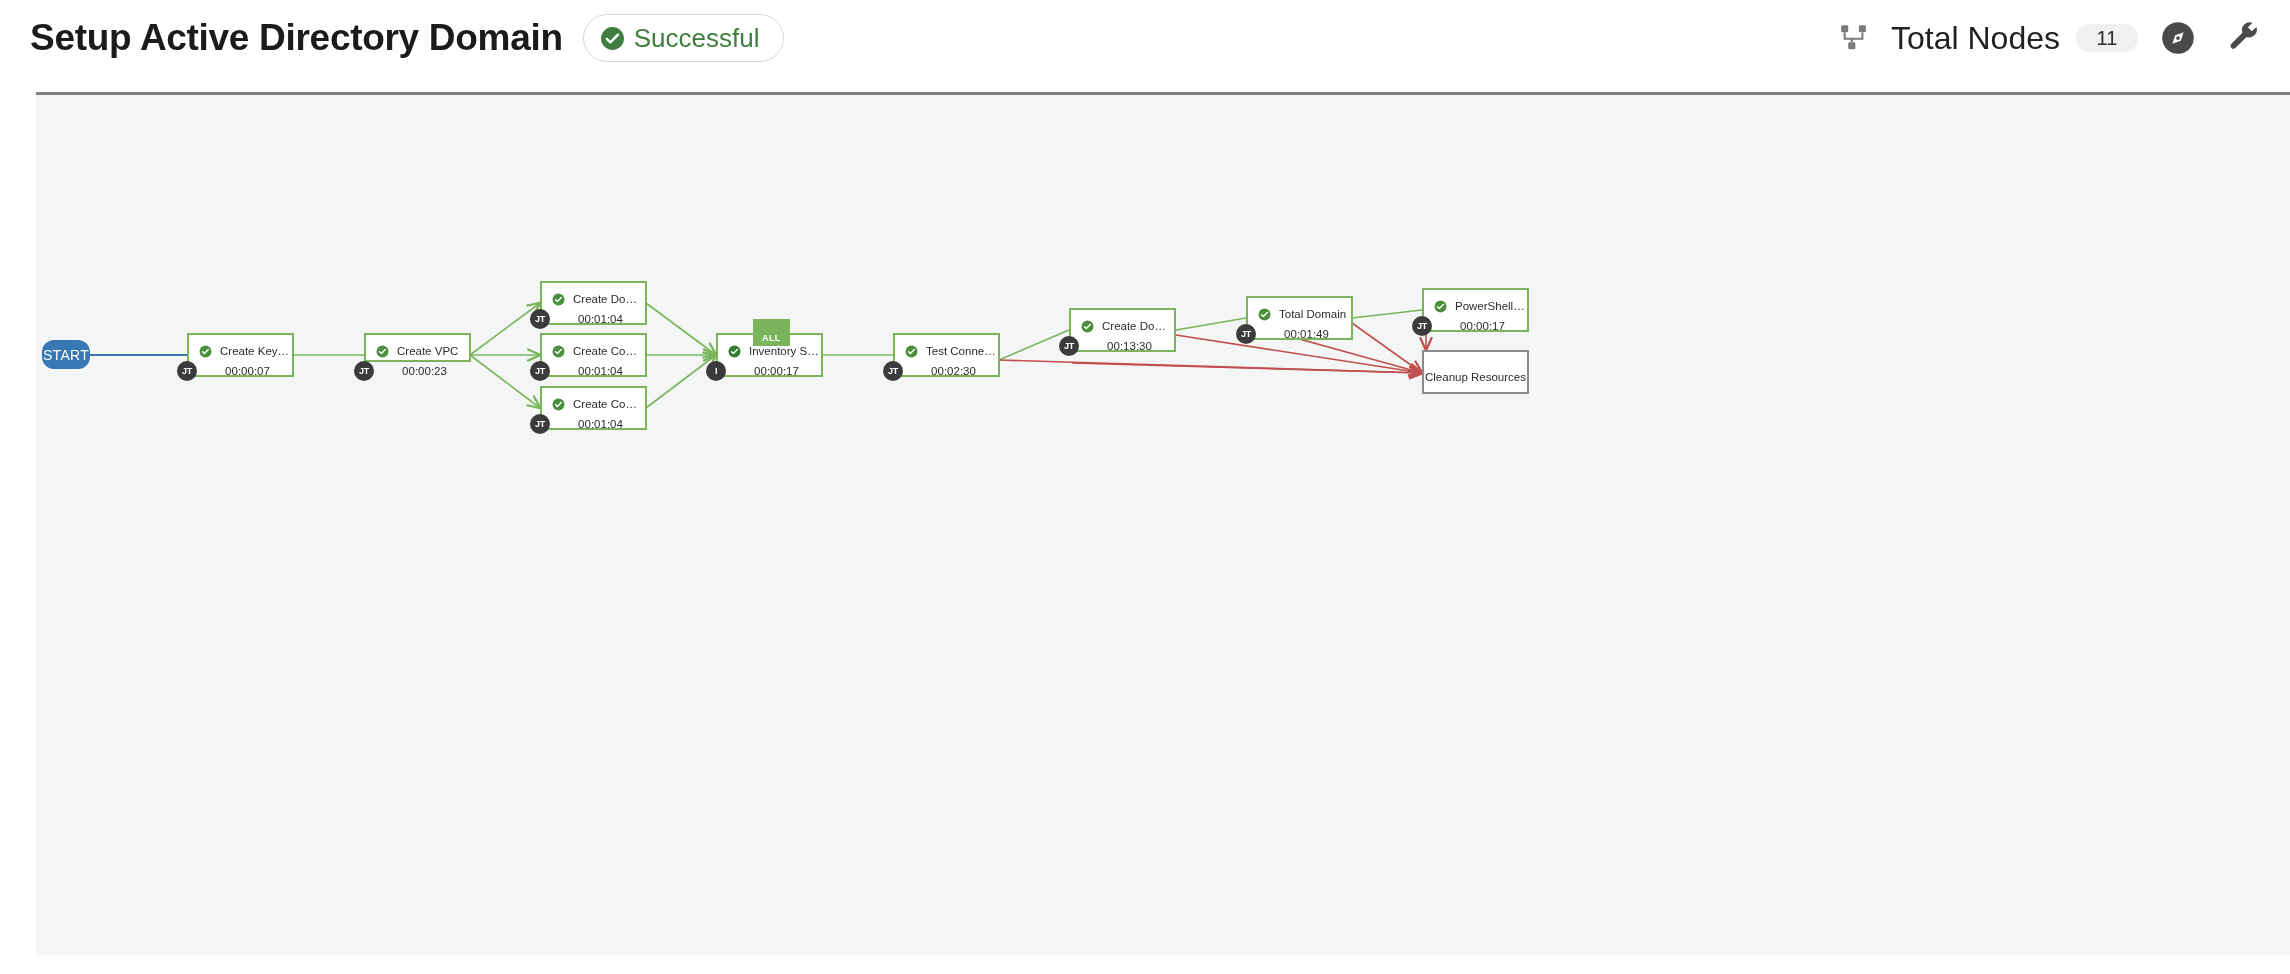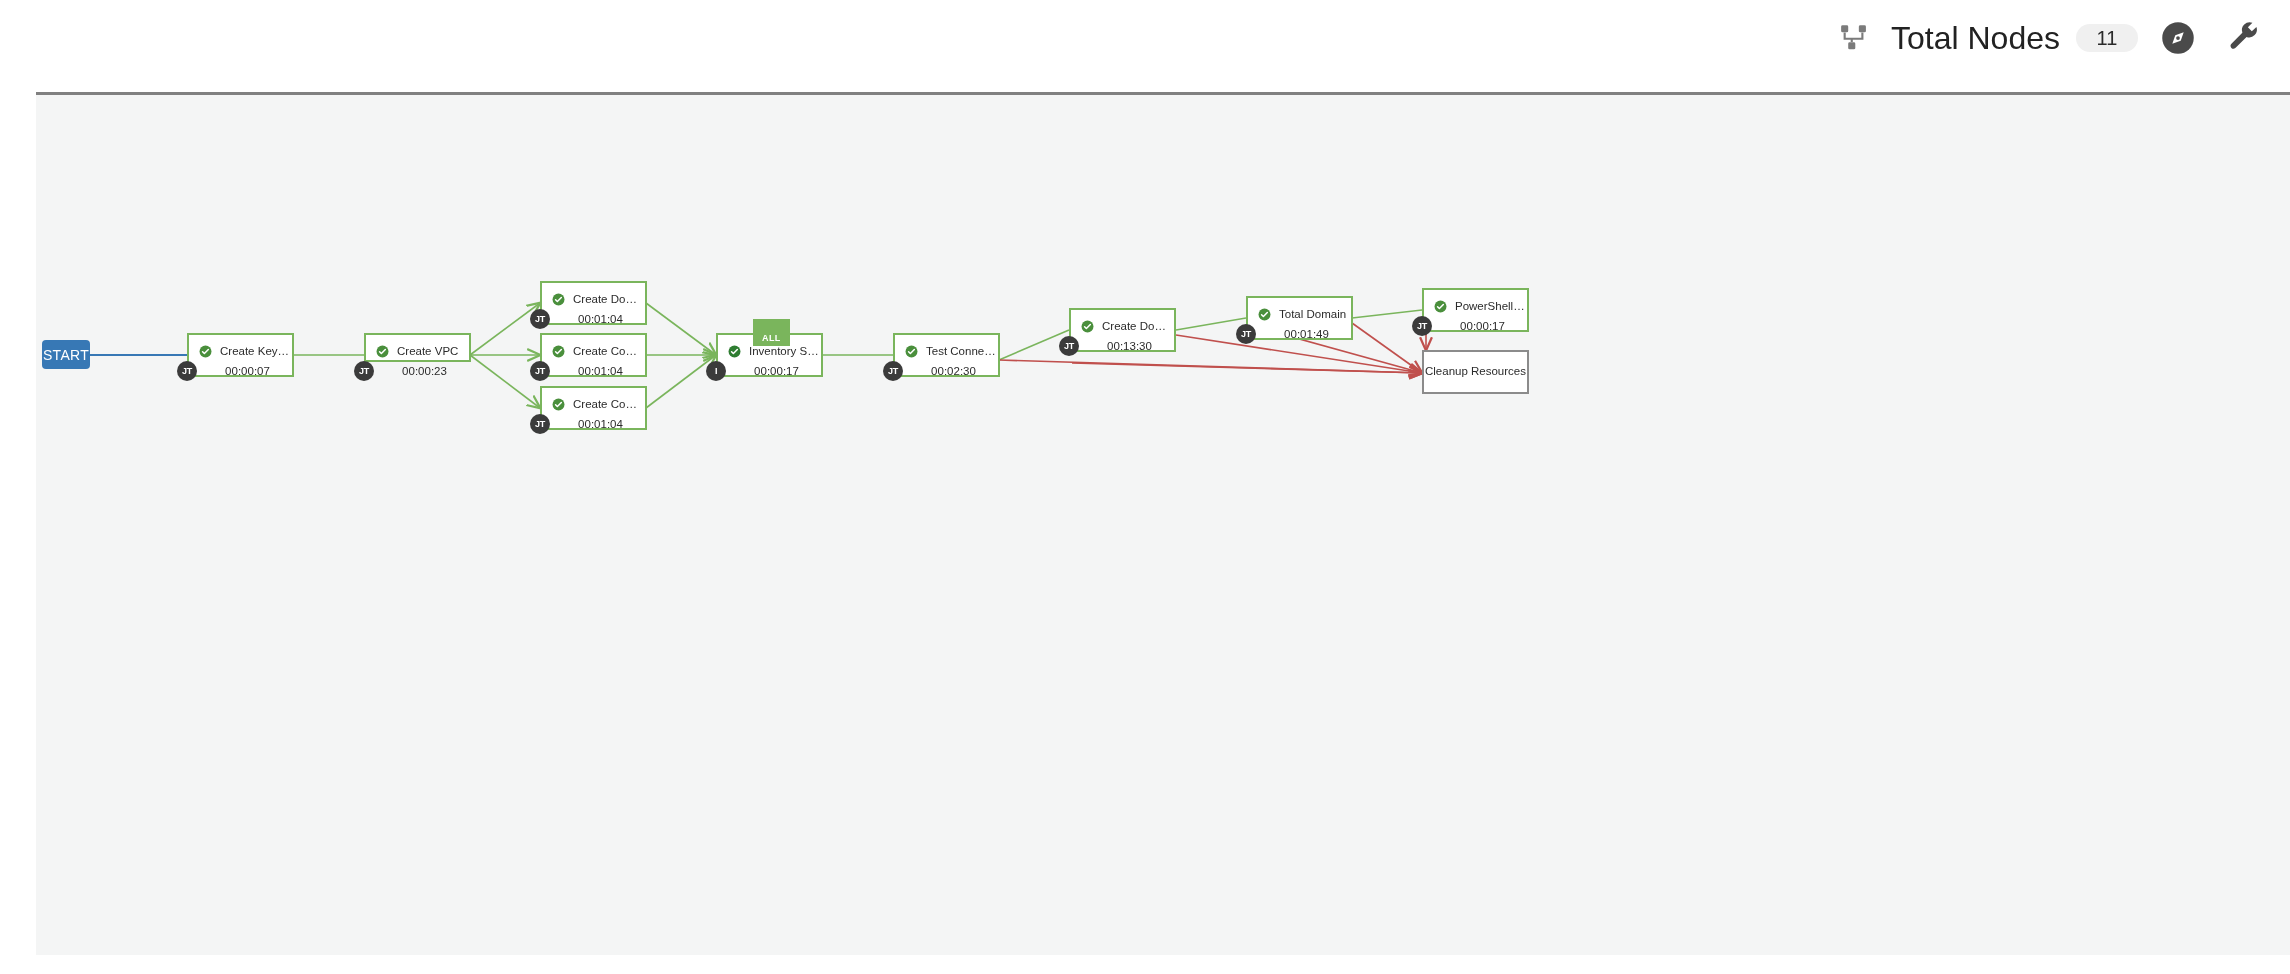--- a/index.html
+++ b/index.html
@@ -138,21 +138,21 @@
     text-align: center;
     line-height: 14px;
     padding-top: 6px;
     padding-left: 14px;
   }
   .node.centered .clabel {
     font-size: 11.5px;
     color: #2b2b2b;
     text-align: center;
     line-height: 14px;
-    padding-top: 12px;
+    padding-top: 18px;
   }
 
   
   .actor-badge {
     position: absolute;
     width: 20px; height: 20px;
     border-radius: 50%;
     background: #3b3b3b;
     color: #ffffff;
     font-size: 9px;
@@ -174,34 +174,45 @@
     letter-spacing: 0.4px;
     padding: 14px 9px 3px 9px;
     line-height: 10px;
     z-index: 4;
   }
 
   
   #start-node {
     position: absolute;
     background: #3778b5;
-    border-radius: 4px;
+    border-radius: 12px;
     display: flex;
     align-items: center;
     justify-content: center;
     color: #ffffff;
     font-size: 14px;
     letter-spacing: 0.3px;
   }
 </style>
 </head>
 <body>
 
 <div id="header">
 
+  <div id="title-group">
+    <div id="page-title">Setup Active Directory Domain</div>
+
+    <div id="status-pill">
+      <svg class="chk" viewBox="0 0 24 24">
+        <circle cx="12" cy="12" r="11" fill="#3f7e3f"></circle>
+        <path d="M6.6 12.4l3.3 3.3 7.3-7.3" fill="none" stroke="#ffffff" stroke-width="2.4" stroke-linecap="round" stroke-linejoin="round"></path>
+      </svg>
+      <span id="status-text">Successful</span>
+    </div>
+  </div>
 
   <div id="header-right">
     <svg id="sitemap-icon" viewBox="0 0 24 24">
       <rect x="1.5" y="3" width="5" height="5" rx="1" fill="#7b7b7b"></rect>
       <rect x="14" y="3" width="5" height="5" rx="1" fill="#7b7b7b"></rect>
       <rect x="6.5" y="15" width="5" height="5" rx="1" fill="#7b7b7b"></rect>
       <path d="M4 8.2v4.3h12.5V8.2M9 12.5v2.4" fill="none" stroke="#7b7b7b" stroke-width="1.5"></path>
     </svg>
 
     <span id="total-nodes-label">Total Nodes</span>

